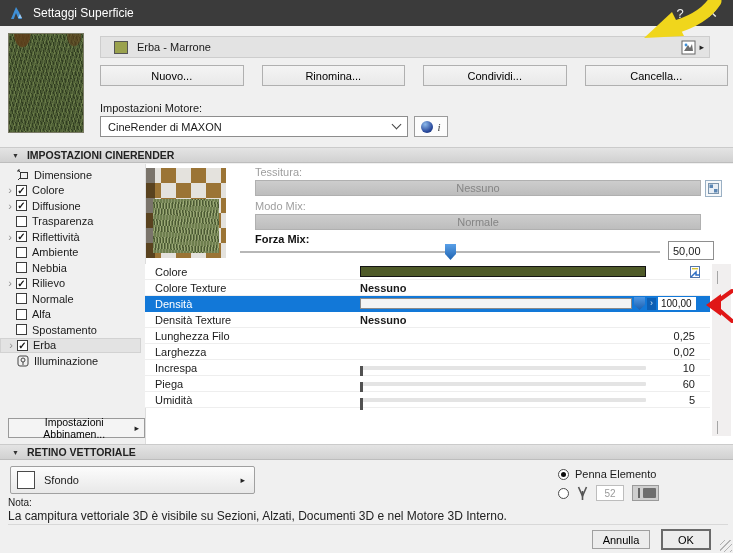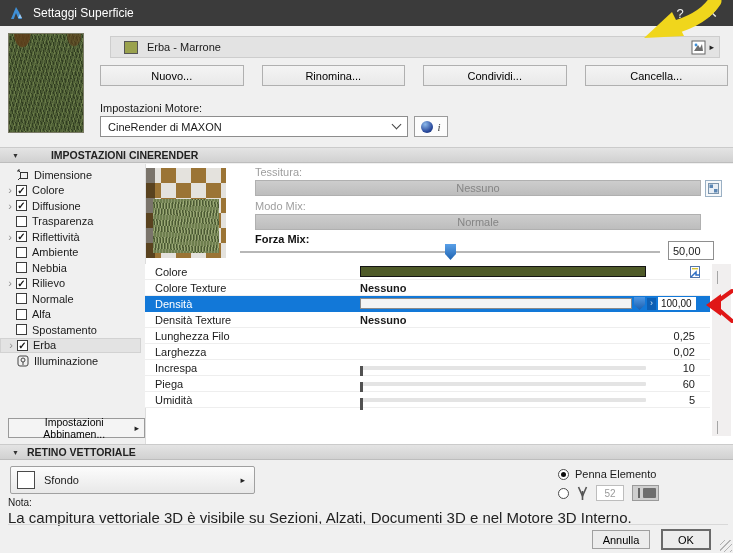--- a/index.html
+++ b/index.html
@@ -17,37 +17,37 @@
   
   .surf-preview { position:absolute; left:8px; top:33px; width:76px; height:100px; border:1px solid #7a7a66;
     background-color:#4a5a33;
     background-image:
       radial-gradient(ellipse at 18% 0%, rgba(95,62,26,.85) 0 9%, transparent 10%),
       radial-gradient(ellipse at 88% 2%, rgba(95,62,26,.6) 0 7%, transparent 8%),
       repeating-linear-gradient(105deg, rgba(133,152,92,.5) 0 1px, transparent 1px 4px),
       repeating-linear-gradient(72deg, rgba(28,38,17,.55) 0 1px, transparent 1px 3px),
       repeating-linear-gradient(0deg, rgba(96,116,64,.35) 0 2px, transparent 2px 6px);
   }
-  .surface-combo { position:absolute; left:100px; top:36px; width:610px; height:22px; background:#e3e3e3; border:1px solid #cdcdcd; display:flex; align-items:center;margin-left:10px; }
+  .surface-combo { position:absolute; left:100px; top:36px; width:610px; height:22px; background:#e3e3e3; border:1px solid #cdcdcd; display:flex; align-items:center; }
   .surf-swatch { width:14px; height:13px; border:1px solid #555; margin:0 9px 0 13px; }
   .combo-right { margin-left:auto; display:flex; align-items:center; gap:3px; padding-right:5px; }
   .mini-arrow { font-size:9px; color:#222; }
   #action-buttons { position:absolute; left:100px; top:65px; width:628px; height:21px; display:flex; gap:18px; }
   .btn { flex:1; background:linear-gradient(#f4f4f4,#e9e9e9); border:1px solid #b0b0b0; font:11px "Liberation Sans",sans-serif; display:flex; align-items:center; justify-content:center; }
   .engine-label { position:absolute; left:100px; top:102px; }
   .engine-combo { position:absolute; left:100px; top:116px; width:308px; height:21px; background:#fff; border:1px solid #8d8d8d; display:flex; align-items:center; padding:0 7px; }
   .chev { width:7px; height:7px; border-right:1.4px solid #444; border-bottom:1.4px solid #444; transform:rotate(45deg); margin-top:-4px; }
   .engine-combo .chev { margin-left:auto; }
   .engine-info-btn { position:absolute; left:414px; top:116px; width:34px; height:21px; background:#fcfcfc; border:1px solid #9b9b9b; display:flex; align-items:center; justify-content:center; gap:4px; }
   .sphere { width:12px; height:12px; border-radius:50%; background:radial-gradient(circle at 35% 28%, #8cb9ea, #27479a 65%, #14265c); }
   .info-i { font-family:"Liberation Serif",serif; font-style:italic; color:#333; font-size:11px; }
   
   .section-header { position:absolute; left:0; width:733px; height:16px; background:linear-gradient(#e4e4e4,#d1d1d1); border-top:1px solid #cbcbcb; border-bottom:1px solid #bdbdbd; display:flex; align-items:center; font-weight:bold; font-size:10.5px; color:#222; }
   .section-header .tri { font-size:7px; margin:0 8px 0 12px; color:#333; }
-  #hdr-cine { top:147px;gap:24px; } #hdr-retino { top:444px; }
+  #hdr-cine { top:147px; } #hdr-retino { top:444px; }
   
   .right-panel { position:absolute; left:145px; top:164px; width:588px; height:280px; background:#fff; border-left:1px solid #ddd; }
   
   #tree { position:absolute; left:0; top:167px; width:145px; }
   .titem { height:15.5px; display:flex; align-items:center; padding-left:4px; }
   .titem.tsel { background:#e3e3e3; border:1px solid #d2d2d2; width:141px; }
   .texp { width:12px; text-align:center; color:#8c8c8c; font-size:11px; }
   .tcheck { width:11px; height:11px; border:1px solid #3c3c3c; background:#fff; font-size:10px; line-height:9px; text-align:center; font-weight:bold; color:#111; }
   .ticon { width:13px; height:13px; display:inline-flex; align-items:center; justify-content:center; }
   .tlabel { margin-left:5px; white-space:nowrap; }
@@ -96,21 +96,21 @@
   .sfondo-combo .mini-arrow { margin-left:auto; margin-right:9px; }
   .penna-row1 { position:absolute; left:558px; top:468px; display:flex; align-items:center; gap:6px; }
   .penna-row2 { position:absolute; left:558px; top:485px; display:flex; align-items:center; gap:8px; }
   .radio { width:11px; height:11px; border:1px solid #4a4a4a; border-radius:50%; background:#fff; position:relative; display:inline-block; }
   .radio.sel::after { content:""; position:absolute; inset:2px; background:#0d0d0d; border-radius:50%; }
   .pen-num { width:28px; height:16px; border:1px solid #bdbdbd; background:#fff; color:#9a9a9a; text-align:center; font-size:10px; line-height:15px; }
   .pen-color { width:27px; height:16px; background:#cfcfcf; border:1px solid #9a9a9a; position:relative; }
   .pen-color::before { content:""; position:absolute; left:5px; top:2px; bottom:2px; width:2px; background:#666; }
   .pen-color::after { content:""; position:absolute; right:2px; top:2px; bottom:2px; width:13px; background:#6e6e6e; border-radius:1px; }
   .nota-title { position:absolute; left:8px; top:497px; font-size:10px; }
-  .nota-text { position:absolute; left:8px; top:509px; font-size:15px; color:#222; }
+  .nota-text { position:absolute; left:8px; top:509px; font-size:12px; color:#222; }
   
   .footer-sep { position:absolute; left:8px; top:524px; width:720px; height:1px; background:#d8d8d8; }
   .btn-annulla { position:absolute; left:592px; top:530px; width:58px; height:19px; background:#ececec; border:1px solid #9f9f9f; font:11px "Liberation Sans",sans-serif; }
   .btn-ok { position:absolute; left:661px; top:529px; width:50px; height:21px; background:#ececec; border:2px solid #6a6a6a; font:11px "Liberation Sans",sans-serif; }
   .grip { position:absolute; right:1px; bottom:1px; width:12px; height:12px;
     background:repeating-linear-gradient(135deg, transparent 0 3px, #b3b3b3 3px 4px); }
   .annot { position:absolute; z-index:99; pointer-events:none; }
 </style>
 </head>
 <body>

